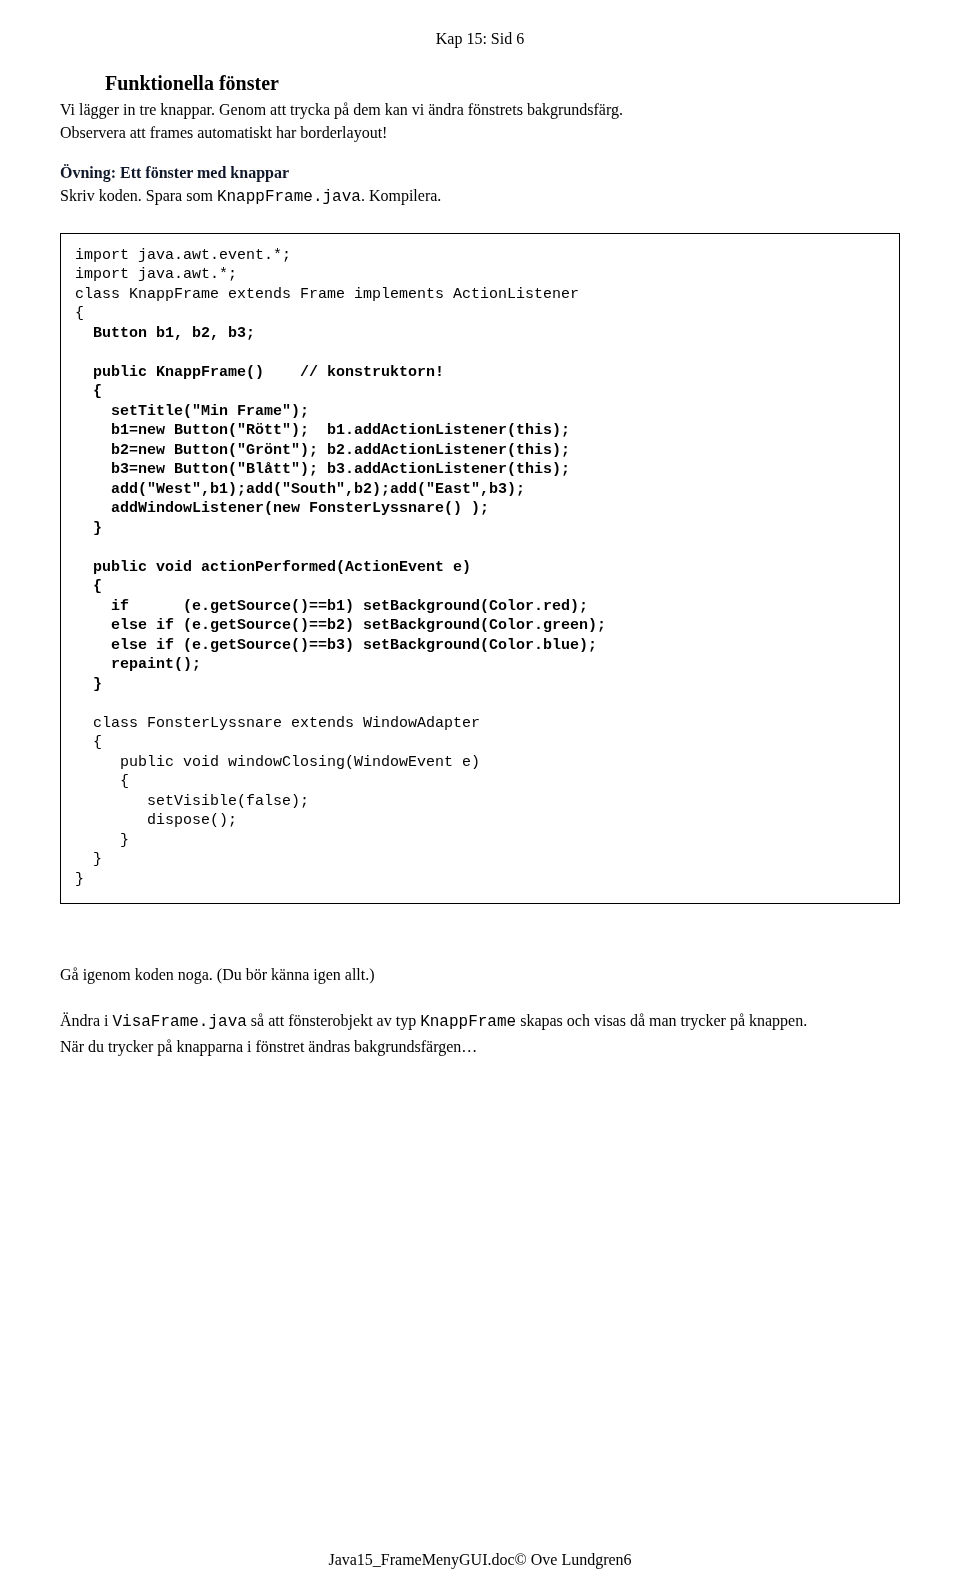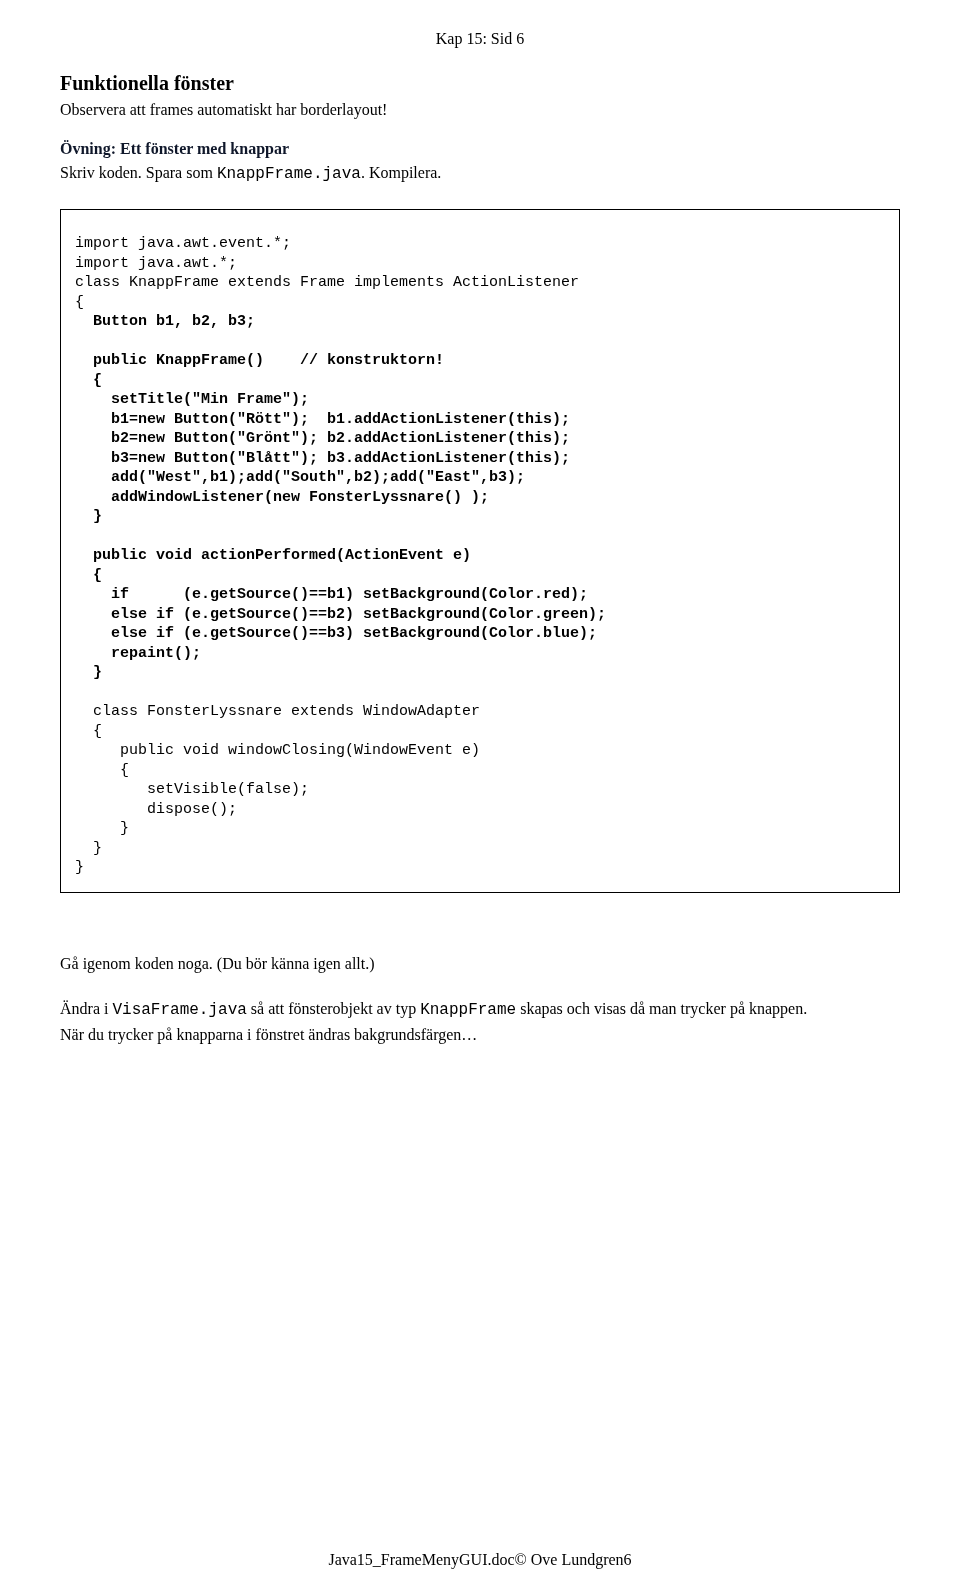--- a/index.html
+++ b/index.html
@@ -20,41 +20,42 @@
     }
     .header-top {
       text-align: center;
       font-size: 16px;
       margin-bottom: 20px;
     }
     .section-heading {
       font-weight: bold;
       font-size: 20px;
       margin-bottom: 2px;
+      margin-left: 45px;
     }
     .body-text {
       font-size: 16px;
       margin-bottom: 2px;
     }
     .body-text-block {
       margin-bottom: 18px;
     }
     .exercise-line {
       margin-bottom: 2px;
     }
     .exercise-label {
       color: #0f172a;
       font-weight: bold;
     }
     .mono {
       font-family: "Courier New", Courier, monospace;
     }
     .code-box {
       border: 1px solid #000;
-      padding: 24px 14px 14px 14px;
+      padding: 12px 14px 14px 14px;
       font-family: "Courier New", Courier, monospace;
       font-size: 15px;
       line-height: 1.3;
       white-space: pre;
       margin-top: 8px;
       margin-bottom: 60px;
     }
     .code-box .b { font-weight: bold; }
     .post-text {
       margin-bottom: 24px;
@@ -70,20 +71,21 @@
     }
   </style>
 </head>
 <body>
 
 <div class="header-top">Kap 15:  Sid 6</div>
 
 <div class="section-heading">Funktionella fönster</div>
 
 <div class="body-text-block">
+  <div class="body-text">Vi lägger in tre knappar. Genom att trycka på dem kan vi ändra fönstrets bakgrundsfärg.</div>
   <div class="body-text">Observera att frames automatiskt har borderlayout!</div>
 </div>
 
 <div class="exercise-line">
   <span class="exercise-label">Övning:  Ett fönster med knappar</span>
 </div>
 <div class="body-text" style="margin-bottom:24px;">
   <span>Skriv koden. Spara som </span><span class="mono">KnappFrame.java</span><span>. Kompilera.</span>
 </div>
 

